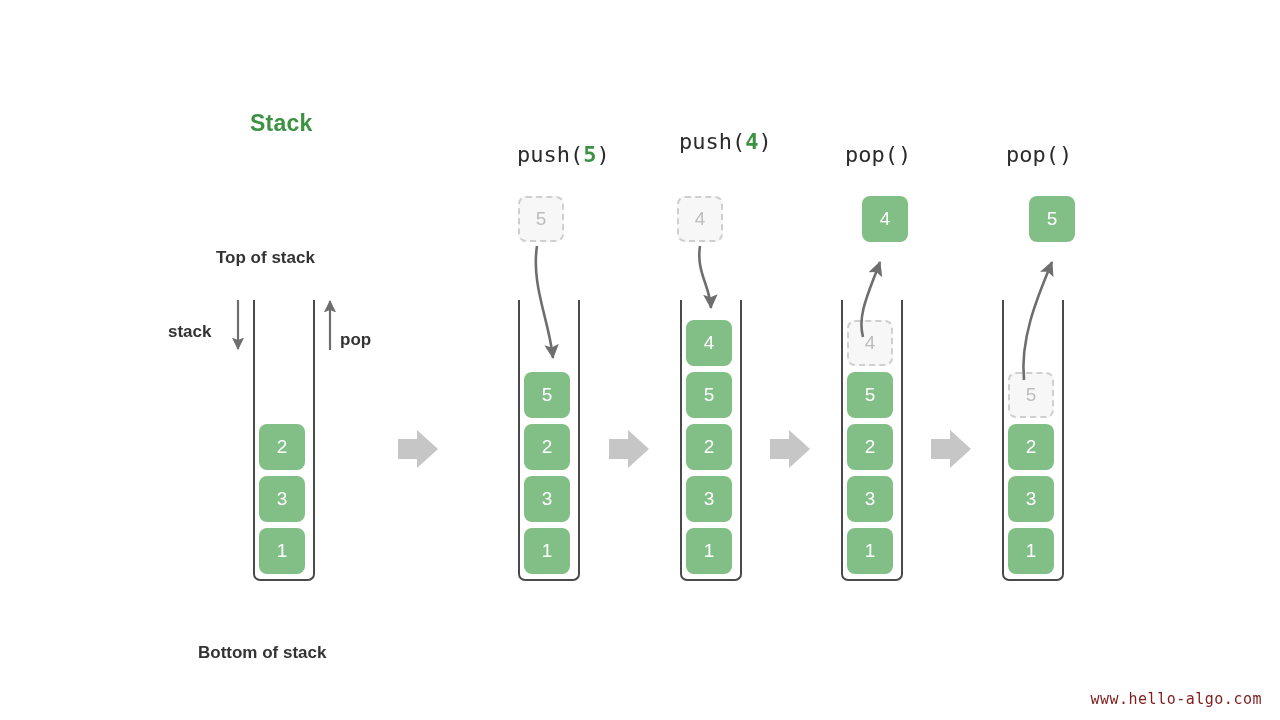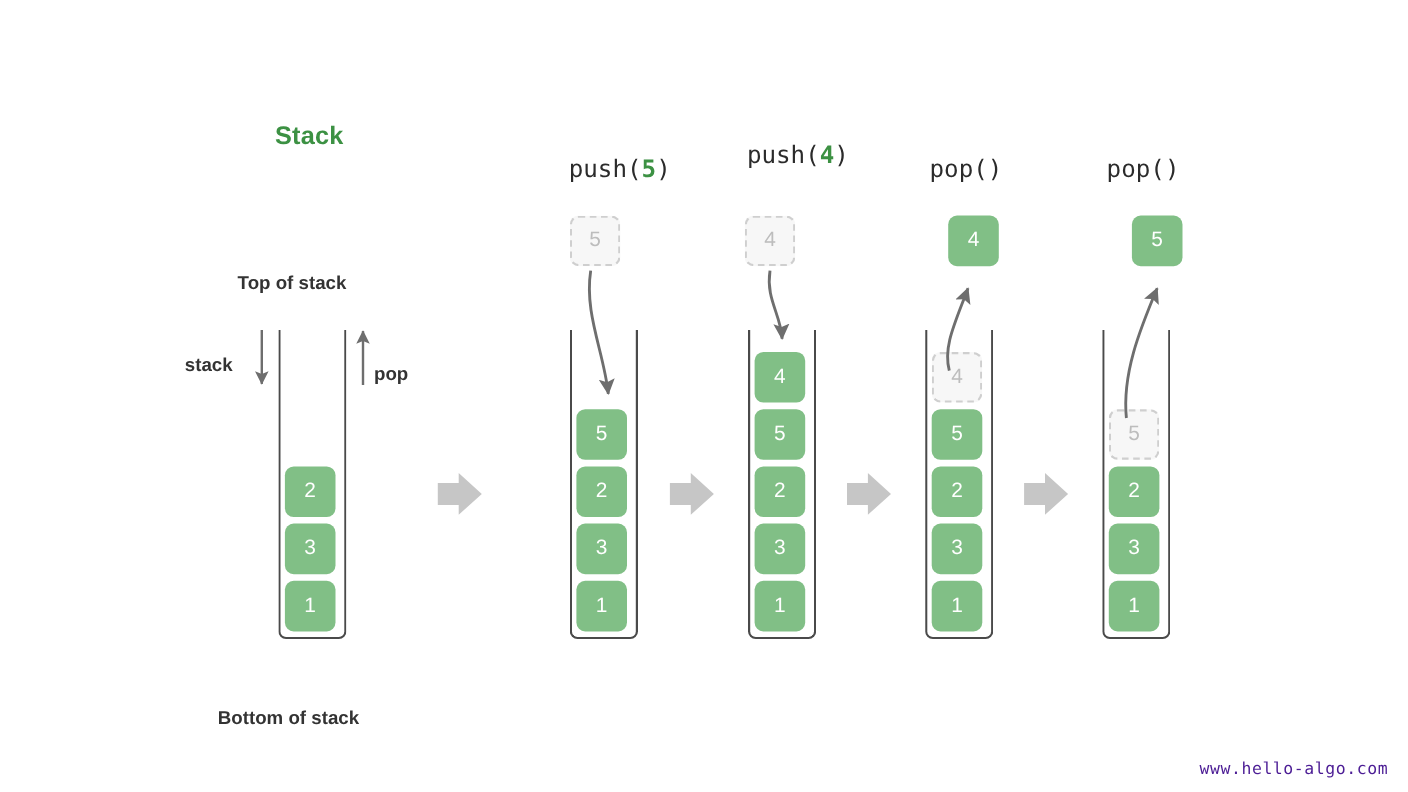--- a/index.html
+++ b/index.html
@@ -92,21 +92,21 @@
     color: #bdbdbd;
   }
 
   
   .watermark {
     position: absolute;
     right: 18px;
     bottom: 12px;
     font-family: "DejaVu Sans Mono", "Liberation Mono", monospace;
     font-size: 15px;
-    color: #4c1d95;
+    color: #7f1d1d;
     letter-spacing: 0.5px;
     white-space: nowrap;
   }
 
   svg.overlay {
     position: absolute;
     left: 0; top: 0;
     width: 1280px;
     height: 720px;
     pointer-events: none;

